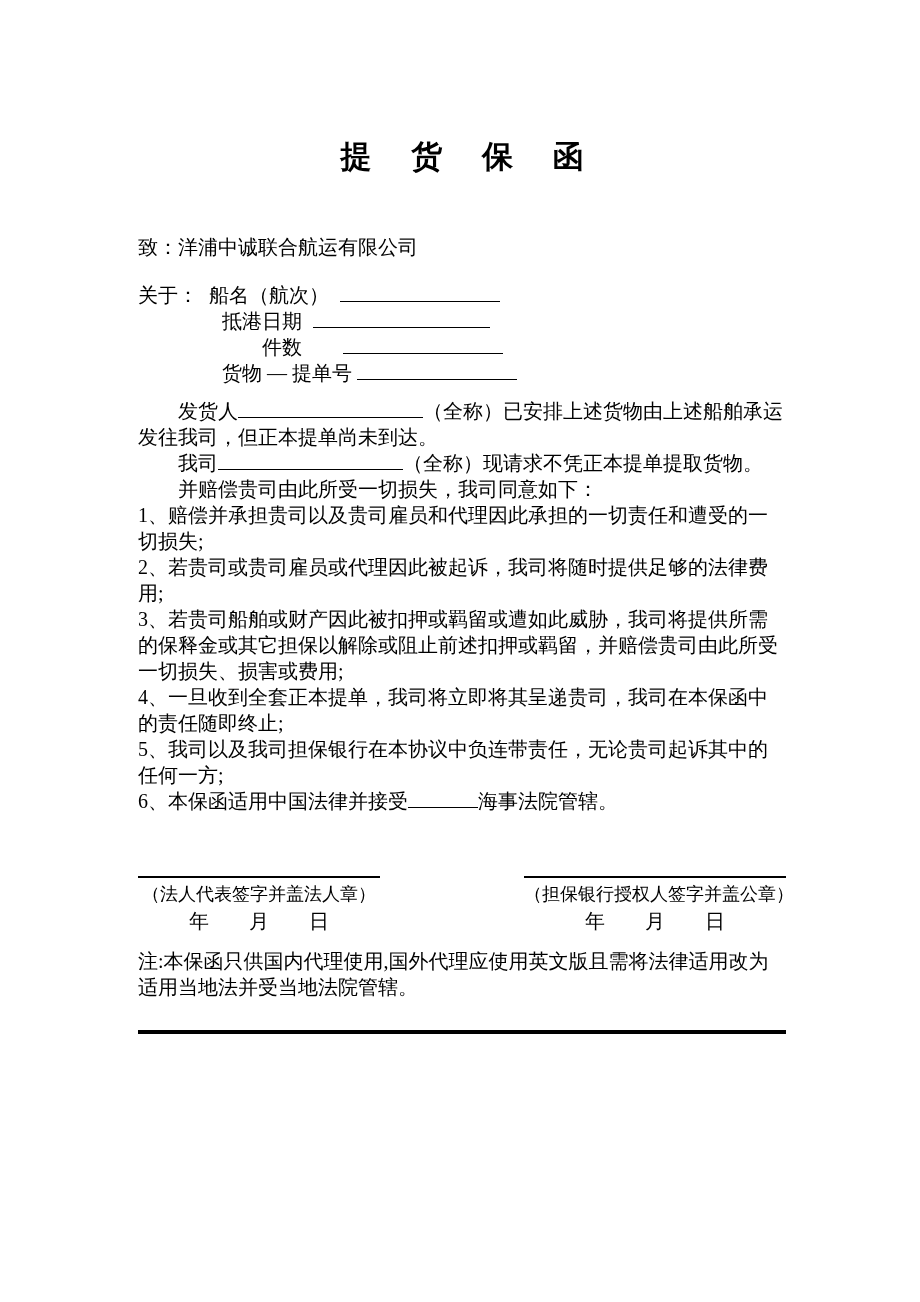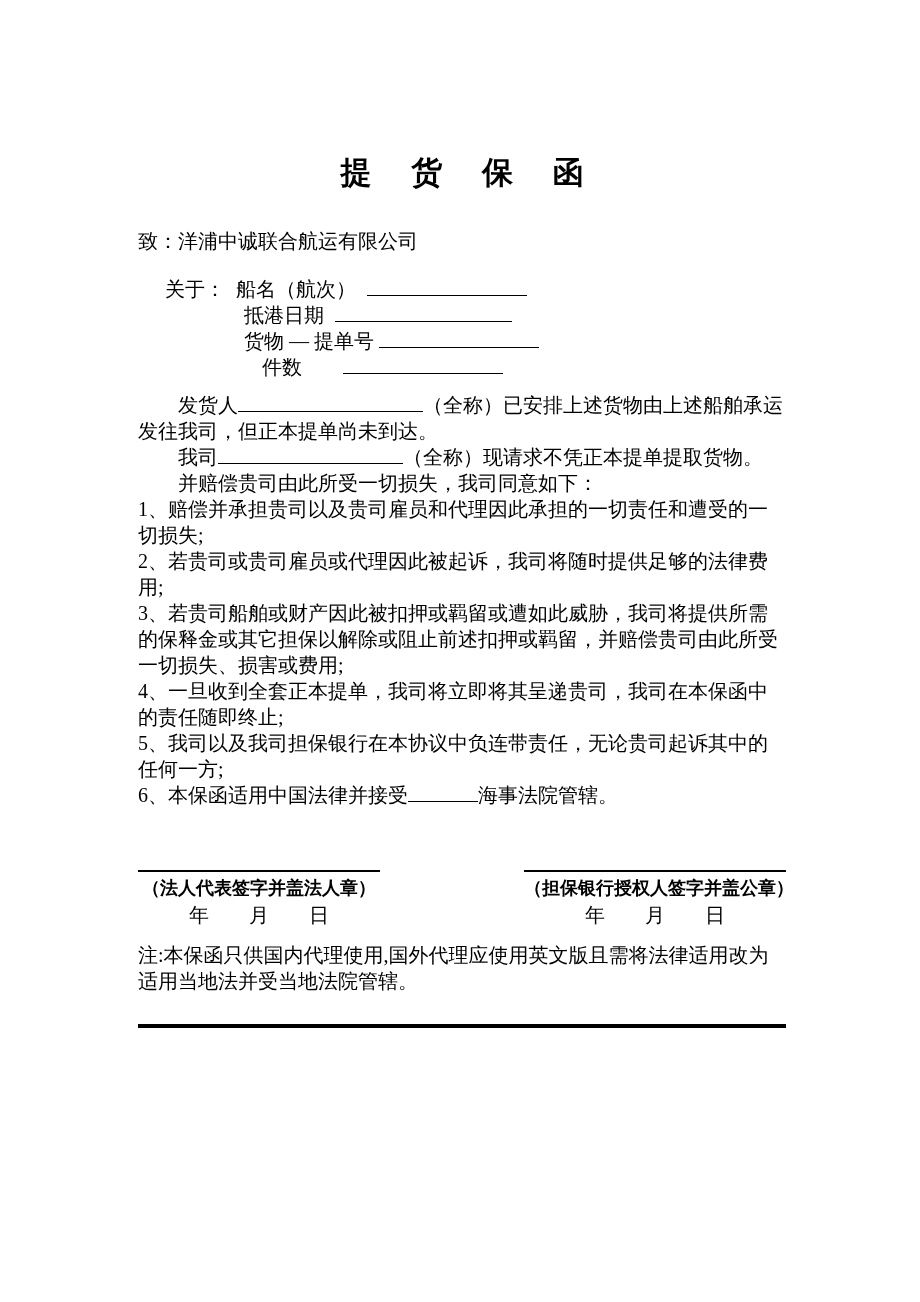--- a/index.html
+++ b/index.html
@@ -7,37 +7,37 @@
   .page {
     position:relative;
     width:920px; height:1302px;
     margin:0 auto;
     background:#ffffff;
     font-family:"Liberation Serif","DejaVu Serif",serif;
     color:#000;
     overflow:hidden;
   }
   .content {
-    position:absolute; left:138px; top:16px; width:648px;
+    position:absolute; left:138px; top:0; width:648px;
     font-size:20px; line-height:26px;
   }
   .title {
     margin-top:138px;
     text-align:center;
     font-size:31px; line-height:38px;
     font-weight:bold;
     letter-spacing:16px;
     text-indent:16px; 
   }
-  .to-line { margin-top:36px; }
+  .to-line { margin-top:58px; }
   .re-block { margin-top:22px; }
   .re-row { height:26px; white-space:nowrap; }
-  .lbl { display:inline-block;margin-left:27px; }
+  .lbl { display:inline-block; }
   .ml6  { margin-left:6px; }
-  .ind67  { margin-left:106px; }
+  .ind67  { margin-left:84px; }
   .ind124 { margin-left:124px; }
   .gap36  { margin-left:36px; }
   .blank {
     display:inline-block;
     border-bottom:1px solid #000;
     height:19px;
     vertical-align:baseline;
   }
   .w160 { width:160px; }
   .w177 { width:177px; }
@@ -47,21 +47,21 @@
   .para-flow { margin-top:12px; }
   .clause { text-indent:0; }
   .sig-row {
     margin-top:62px;
     display:flex; justify-content:space-between;
   }
   .sig-col { text-align:center; }
   .sig-col.left  { width:242px; }
   .sig-col.right { width:262px; }
   .sig-line { height:0; border-bottom:2px solid #000; margin-bottom:4px; }
-  .sig-label { font-size:18px; line-height:24px; white-space:nowrap;font-weight:bold; }
+  .sig-label { font-size:18px; line-height:24px; white-space:nowrap; }
   .sig-date { margin-top:2px; font-size:20px; line-height:26px; }
   .note { margin-top:14px; }
   .bottom-rule {
     margin-top:30px;
     height:4px; background:#000; width:100%;
   }
 </style>
 </head>
 <body>
 
@@ -76,26 +76,26 @@
       <div class="re-row">
         <span class="lbl">关于：</span>
         <span class="lbl ml6">船名（航次）</span>
         <span class="blank w160 ml6"></span>
       </div>
       <div class="re-row">
         <span class="lbl ind67">抵港日期</span>
         <span class="blank w177 ml6"></span>
       </div>
       <div class="re-row">
+        <span class="lbl ind124">件数</span>
+        <span class="blank w160 gap36"></span>
+      </div>
+      <div class="re-row">
         <span class="lbl ind67">货物 — 提单号</span>
         <span class="blank w160"></span>
-      </div>
-      <div class="re-row">
-        <span class="lbl ind124">件数</span>
-        <span class="blank w160 gap36"></span>
       </div>
     </div>
 
     <div class="para para-flow">
       <span>发货人</span><span class="blank w185"></span><span>（全称）已安排上述货物由上述船舶承运发往我司，但正本提单尚未到达。</span>
     </div>
 
     <div class="para">
       <span>我司</span><span class="blank w185"></span><span>（全称）现请求不凭正本提单提取货物。</span>
     </div>

